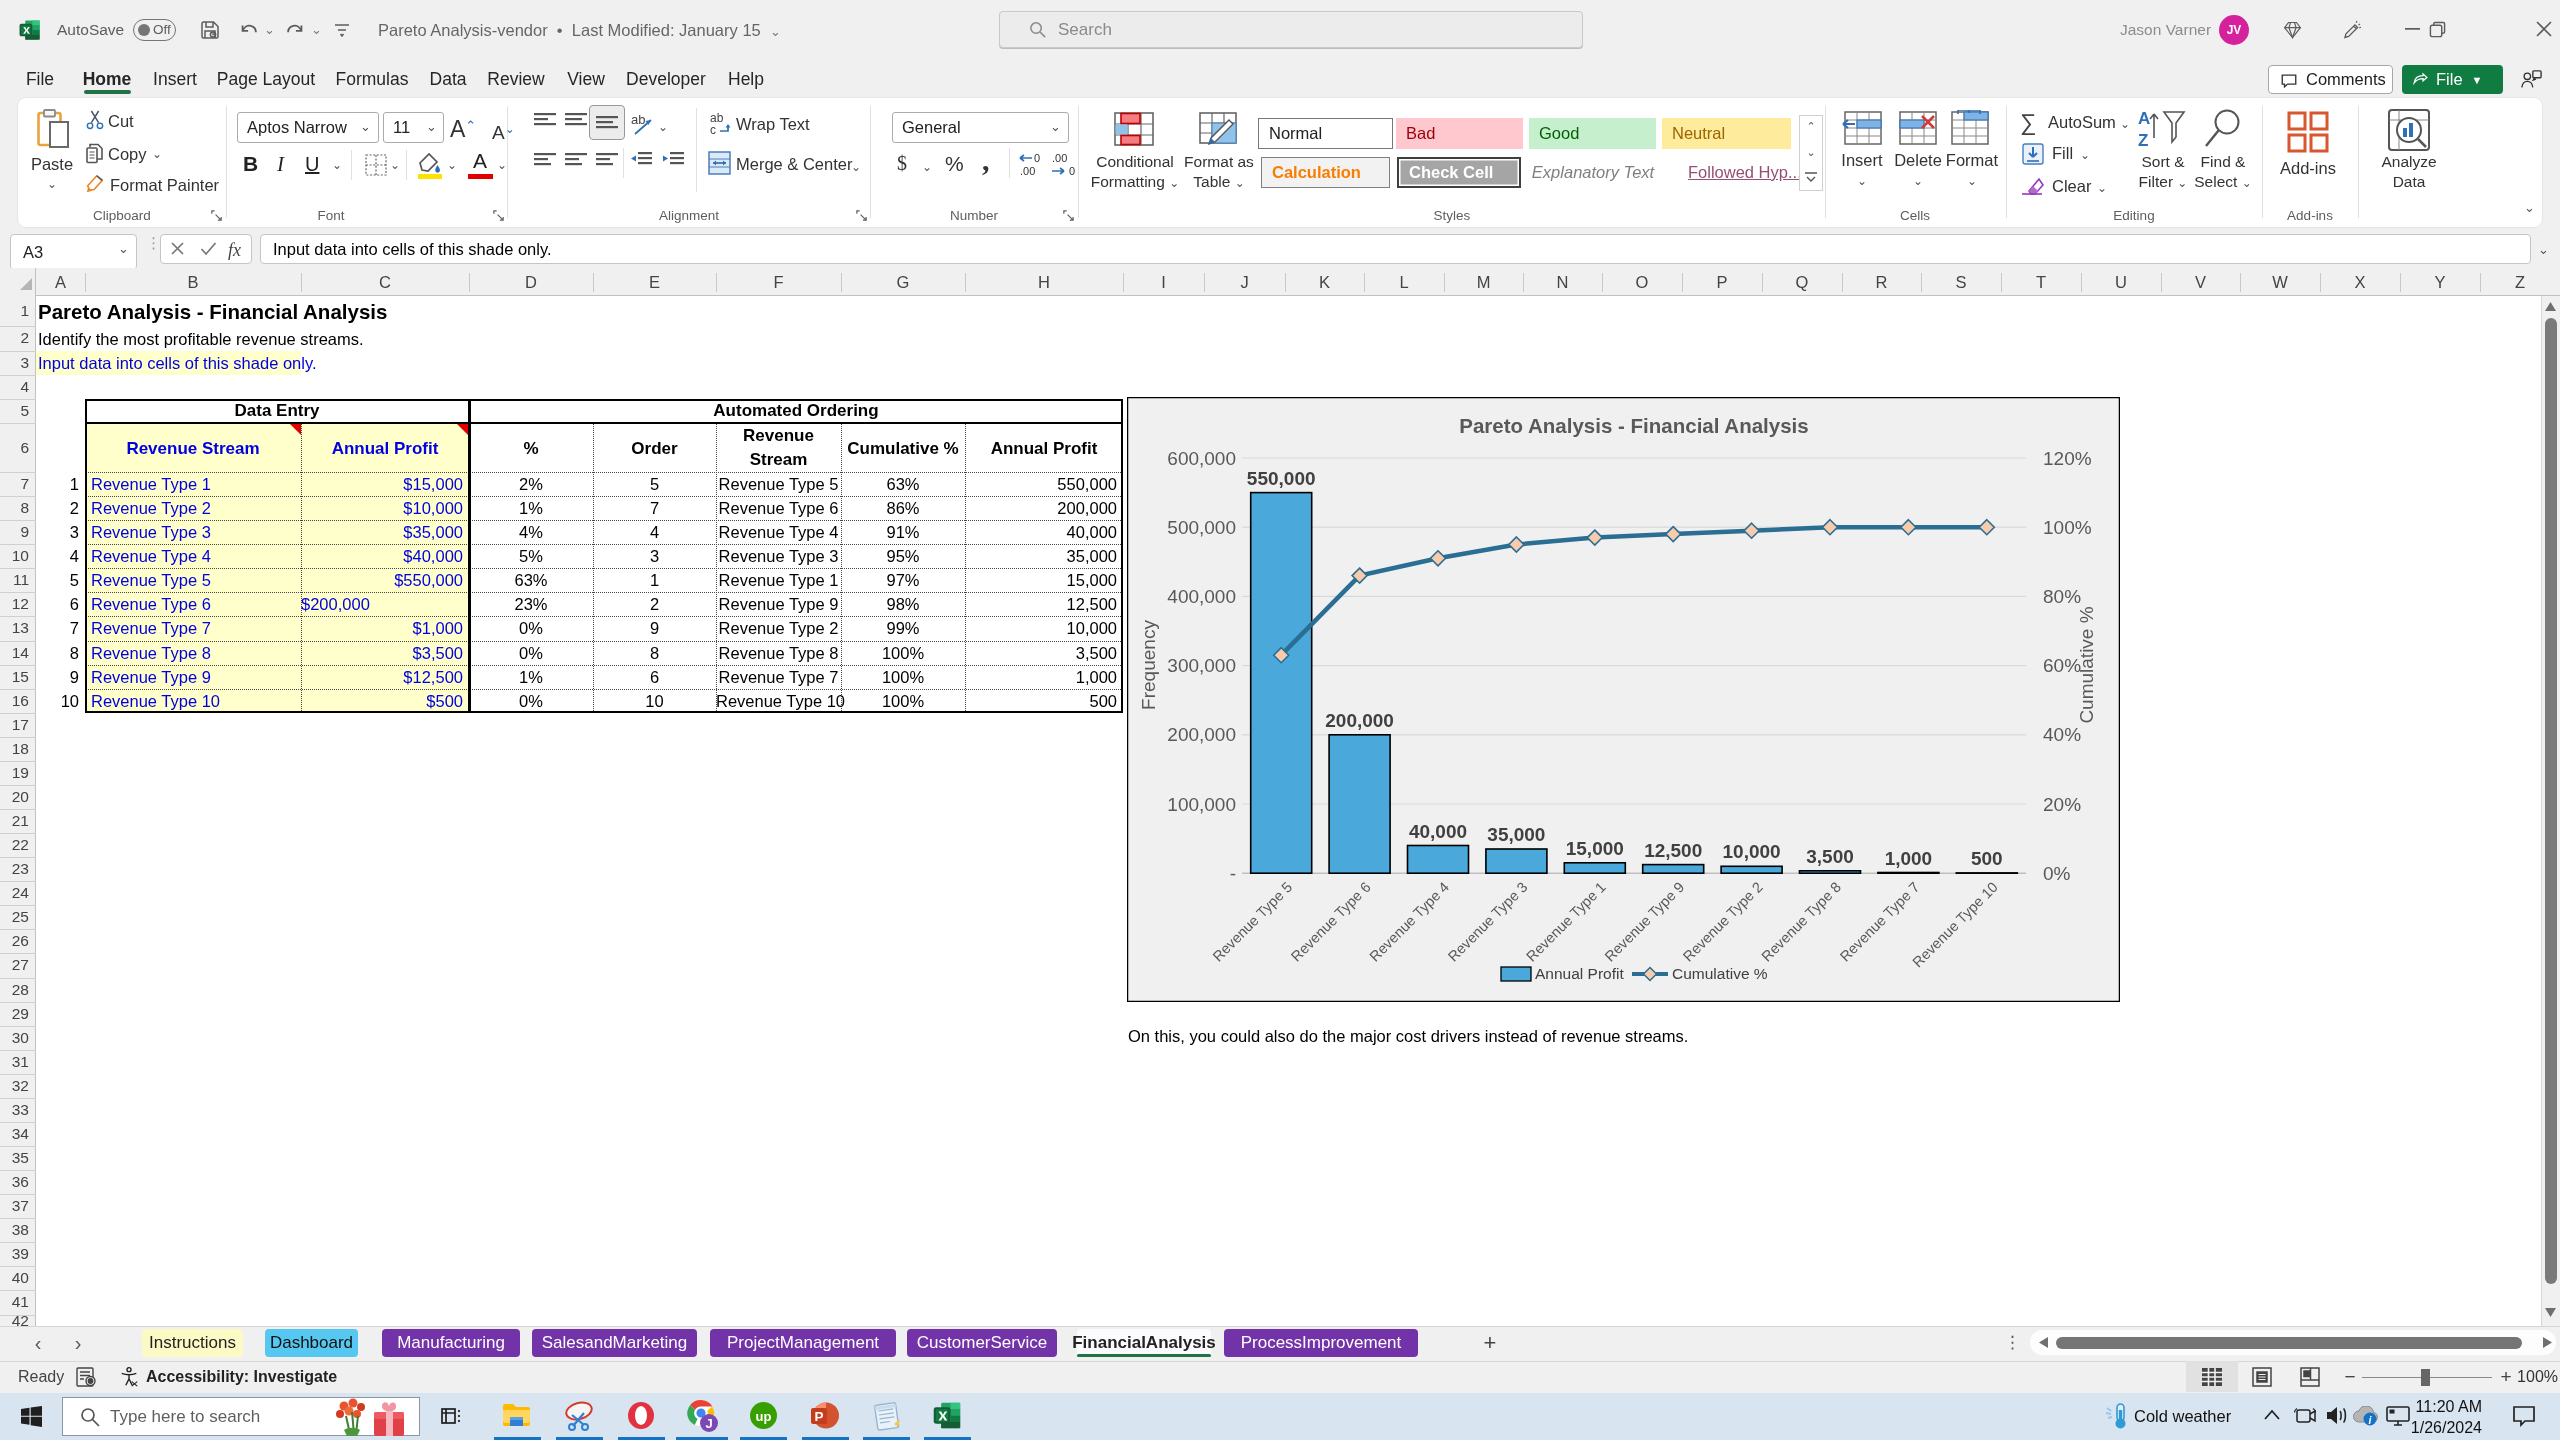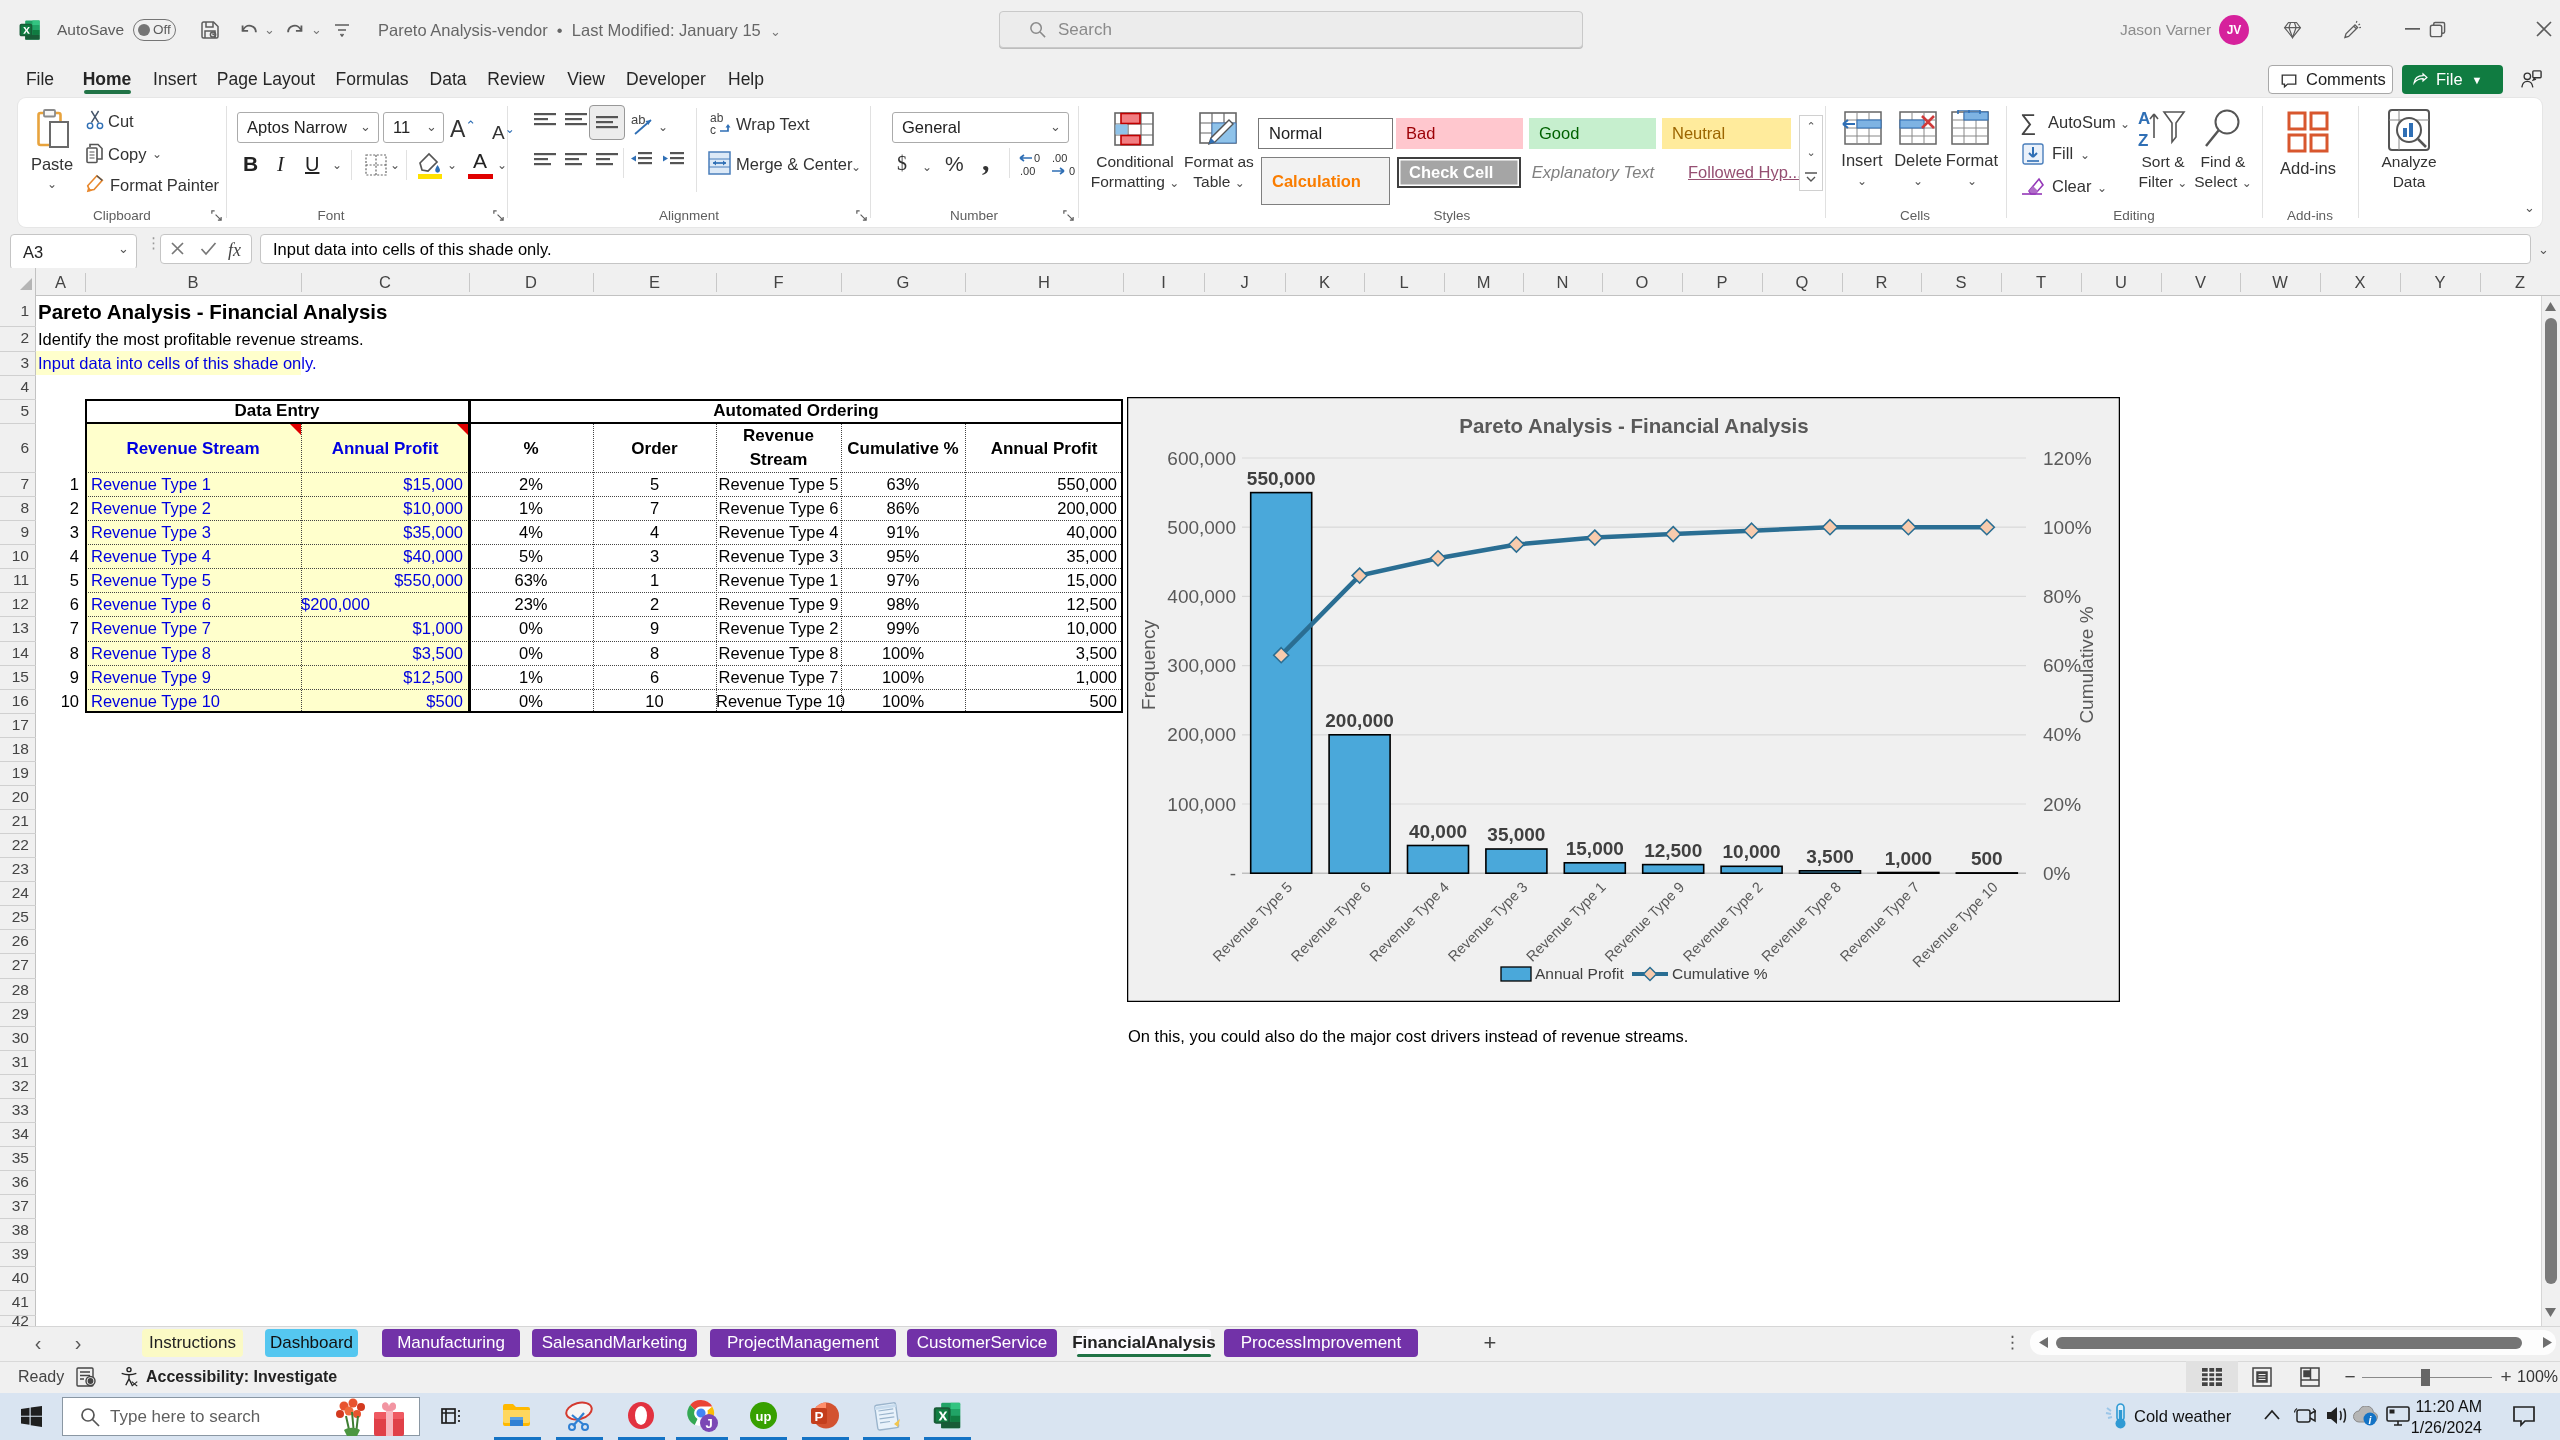--- a/index.html
+++ b/index.html
@@ -295,21 +295,21 @@
   </div>
 <div class="a ct" style="left:1396px;top:118px;width:127px;height:31px;background:#ffc7ce;">
     <span style="margin-left:10px;font-size:16.5px;color:#9c0006;font-weight:normal;white-space:nowrap;">Bad</span>
   </div>
 <div class="a ct" style="left:1529px;top:118px;width:127px;height:31px;background:#c6efce;">
     <span style="margin-left:10px;font-size:16.5px;color:#006100;font-weight:normal;white-space:nowrap;">Good</span>
   </div>
 <div class="a ct" style="left:1662px;top:118px;width:129px;height:31px;background:#ffeb9c;">
     <span style="margin-left:10px;font-size:16.5px;color:#9c6500;font-weight:normal;white-space:nowrap;">Neutral</span>
   </div>
-<div class="a ct" style="left:1261px;top:157px;width:129px;height:48px;background:#f2f2f2;border:1px solid #7f7f7f;">
+<div class="a ct" style="left:1261px;top:157px;width:129px;height:31px;background:#f2f2f2;border:1px solid #7f7f7f;">
     <span style="margin-left:10px;font-size:16.5px;color:#fa7d00;font-weight:bold;white-space:nowrap;">Calculation</span>
   </div>
 <div class="a ct" style="left:1397px;top:157px;width:124px;height:31px;background:#a5a5a5;border:2.5px solid #3f3f3f;box-shadow:inset 0 0 0 1.5px #fff;">
     <span style="margin-left:10px;font-size:16.5px;color:#fff;font-weight:bold;white-space:nowrap;">Check Cell</span>
   </div>
 <div class="a ct" style="left:1529px;top:157px;width:124px;height:31px;background:#fff;justify-content:center;">
     <span style="margin-left:4px;font-size:16.5px;color:#7f7f7f;font-weight:normal;white-space:nowrap;font-style:italic;">Explanatory Text</span>
   </div>
 <div class="a ct" style="left:1668px;top:157px;width:131px;height:31px;background:#fff;">
     <span style="margin-left:20px;font-size:16.5px;color:#954f72;font-weight:normal;white-space:nowrap;text-decoration:underline;">Followed Hyp...</span>

